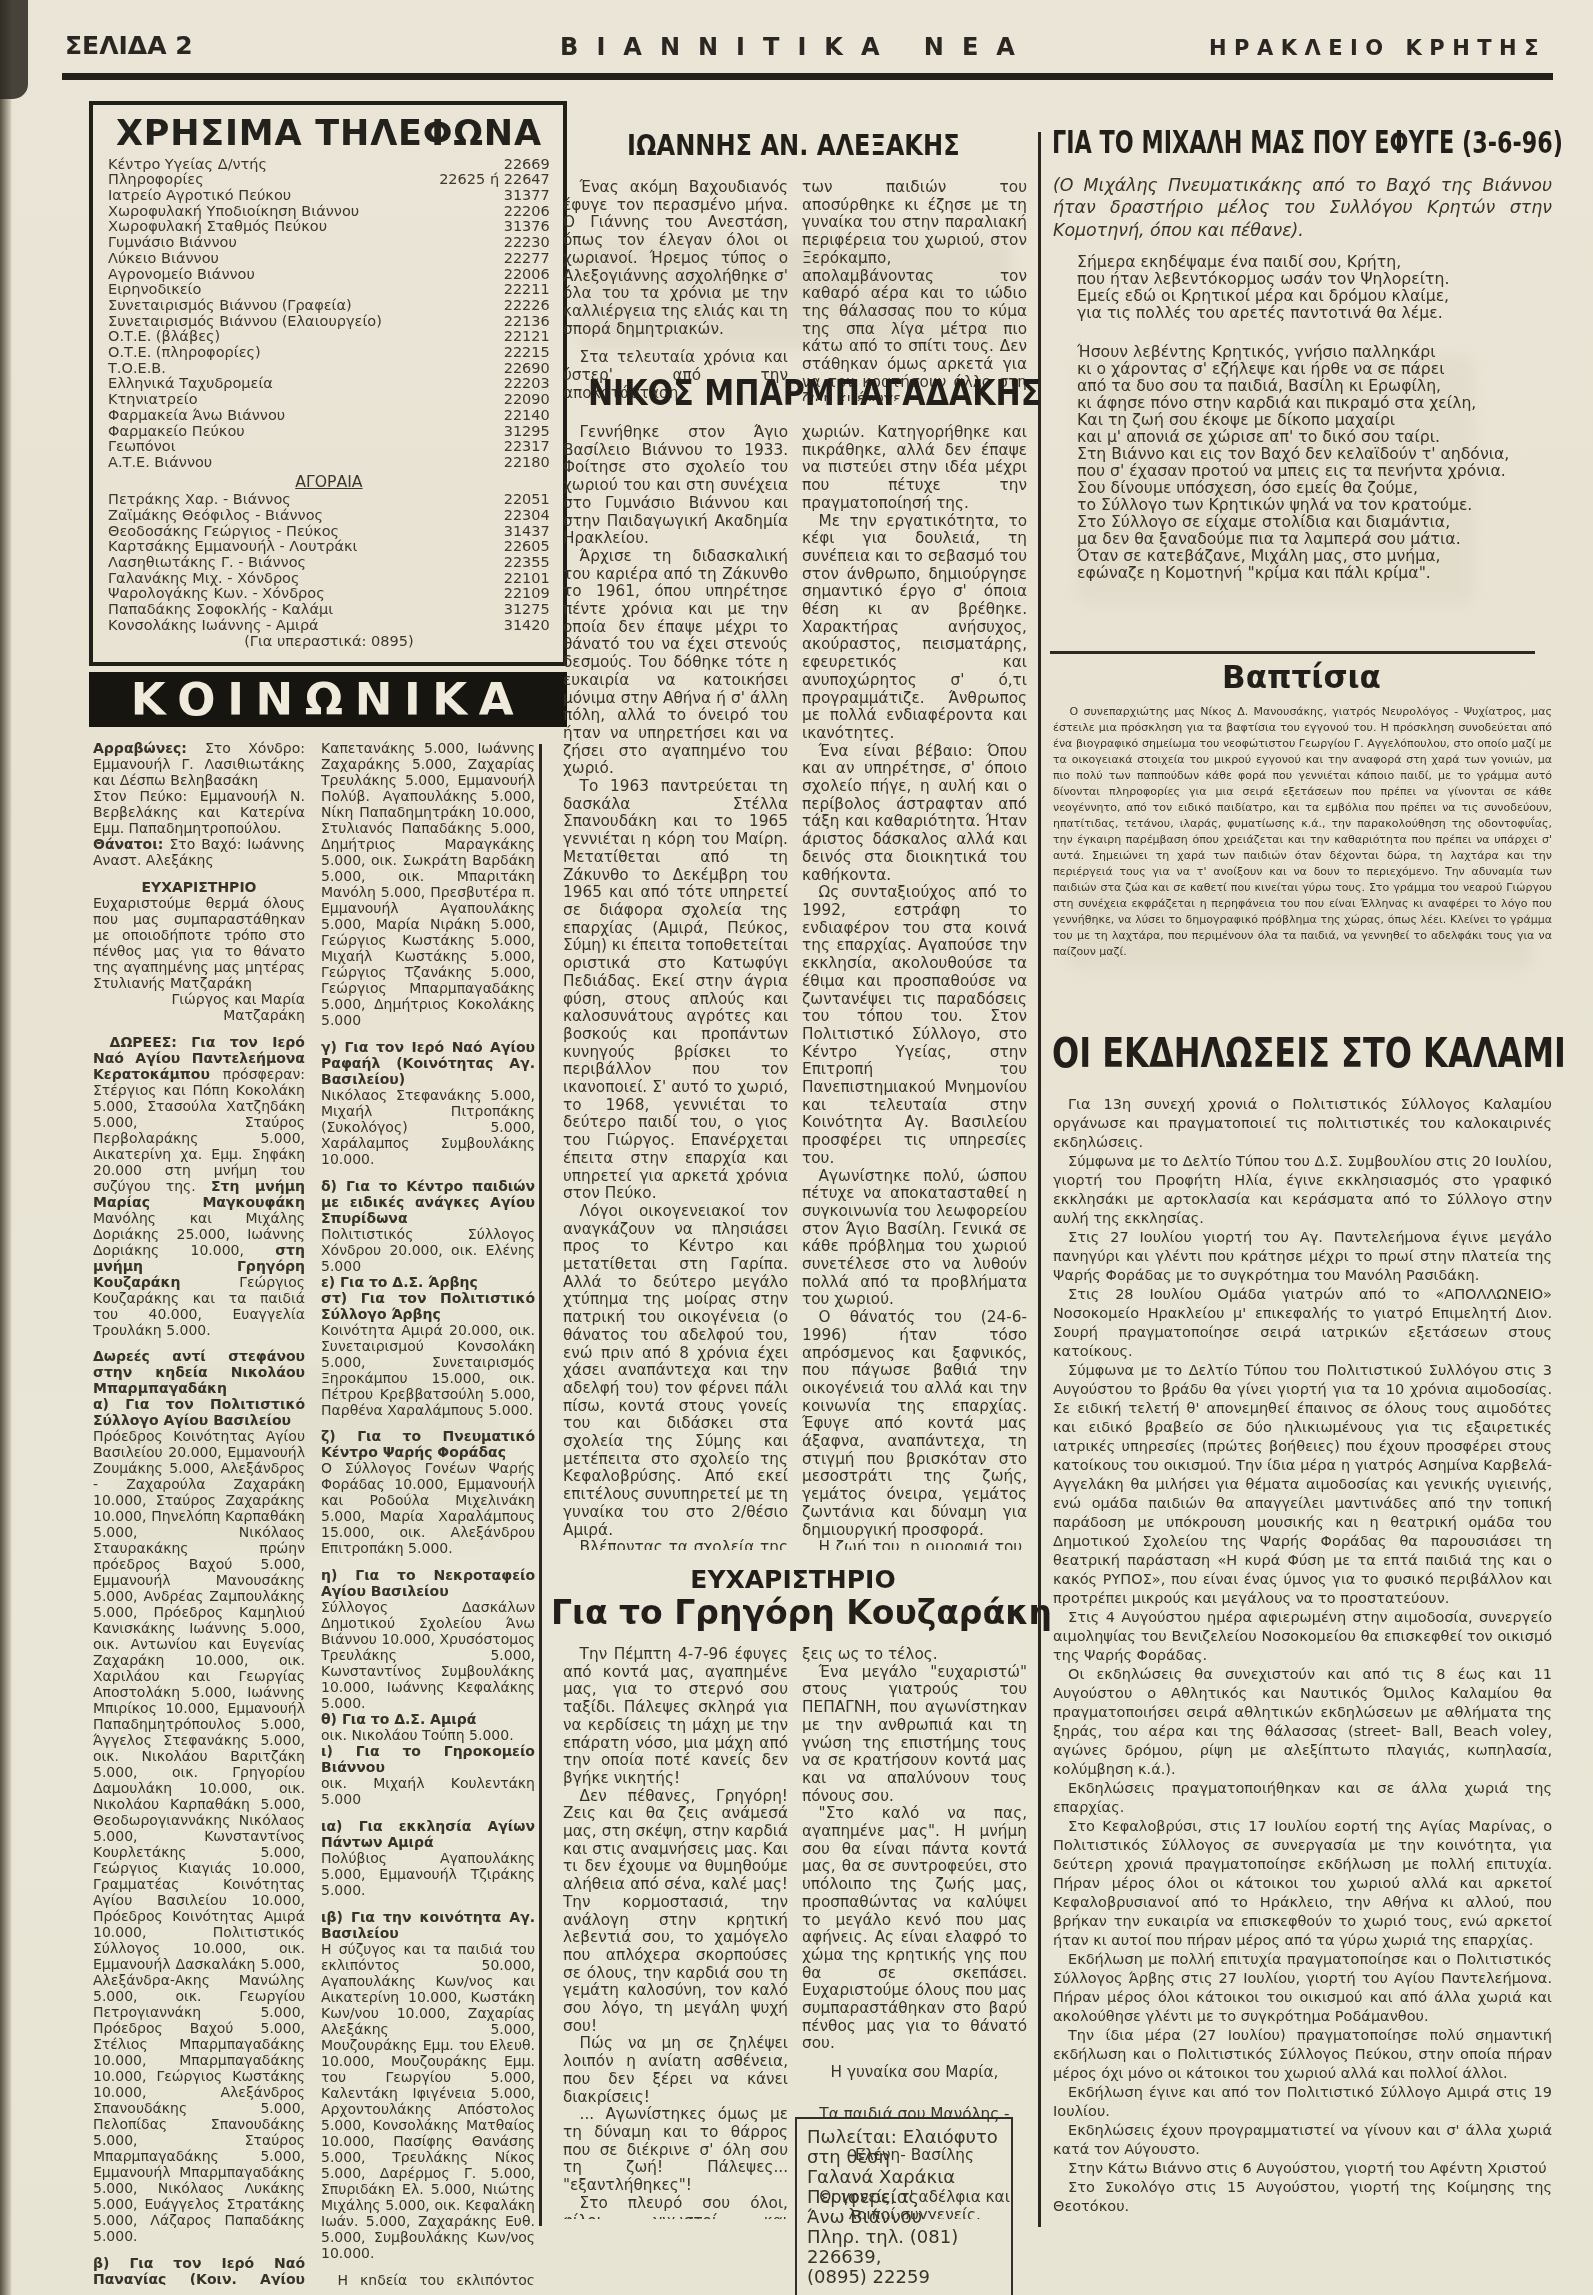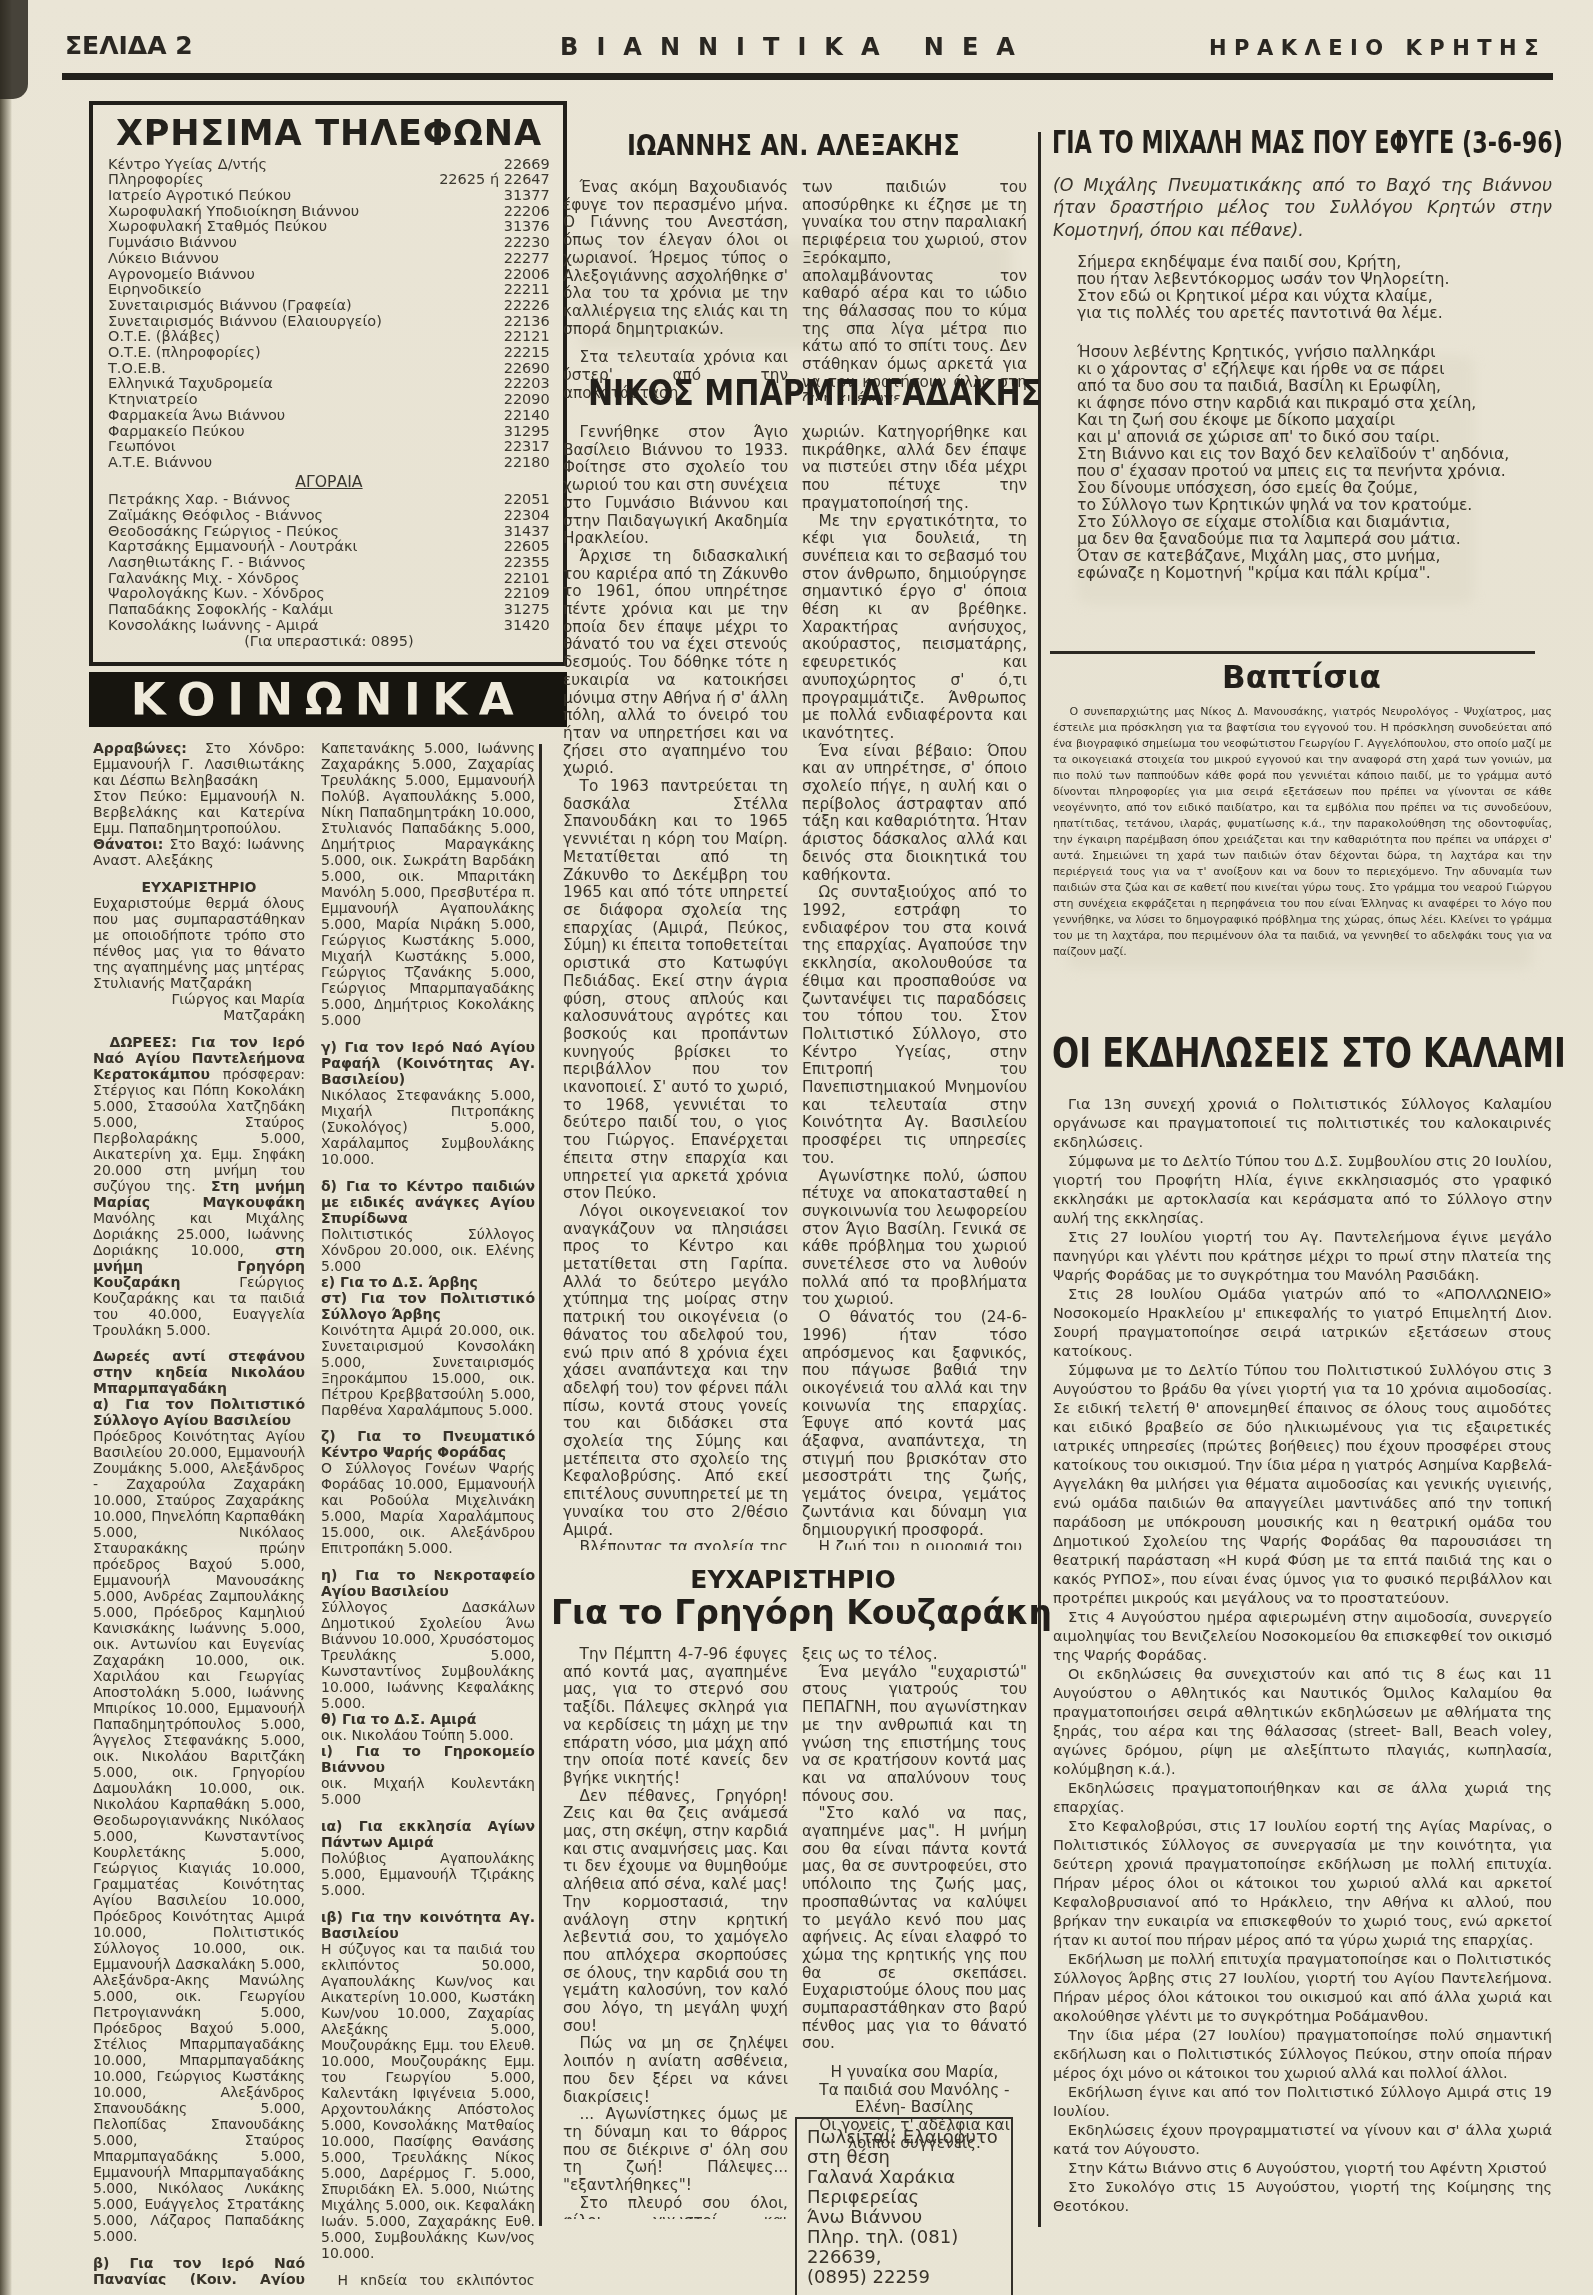--- a/index.html
+++ b/index.html
@@ -37,21 +37,21 @@
   
   .kbanner{left:89px;top:672px;width:478px;height:55px;background:#17150f;color:#efeadb;
     font-size:45px;font-weight:bold;letter-spacing:11.6px;text-align:center;line-height:56px;}
   .tcol{overflow:hidden;text-align:justify;}
   .tcol p{margin:0;text-indent:16.6px;}
   .kcol{font-size:14px;line-height:16px;color:#383329;}
   .kcol1{left:93px;top:740px;width:212px;height:1545px;}
   .kcol2{left:321px;top:740px;width:214px;height:1545px;}
   
   .bold{font-weight:bold;}
-  p.c{text-align:center;text-indent:0;} p.r{text-align:right;text-indent:0;}
+  p.c{text-align:center;text-indent:0;margin-top:24px;} p.r{text-align:right;text-indent:0;}
   p.nb{text-indent:0;} p.sp{margin-top:10.8px;}
   
   .mid-title{width:484px;text-align:center;font-weight:bold;color:#221f1a;white-space:nowrap;}
   .squeeze{display:inline-block;transform:scaleX(.86);transform-origin:center;white-space:nowrap;}
   .a1-title{left:551px;top:129px;font-size:28px;}
   .a2-title{left:551px;top:373px;font-size:35px;}
   .a3-kicker{left:551px;top:1565px;font-size:25px;}
   .a3-title{left:551px;top:1593px;font-size:33px;}
   .mcol{width:225px;font-size:15.3px;line-height:17.7px;color:#383329;}
   .a1-colA{left:563px;top:179px;height:222px;}
@@ -314,21 +314,21 @@
       <div>Άνω Βιάννου</div>
       <div>Πληρ. τηλ. (081) 226639,</div>
       <div>(0895) 22259</div>
     </div>
 
   <div class="abs r-title">ΓΙΑ ΤΟ ΜΙΧΑΛΗ ΜΑΣ ΠΟΥ ΕΦΥΓΕ (3-6-96)</div>
   <div class="abs r-intro">(Ο Μιχάλης Πνευματικάκης από το Βαχό της Βιάννου ήταν δραστήριο μέλος του Συλλόγου Κρητών στην Κομοτηνή, όπου και πέθανε).</div>
   <div class="abs poem r-poem1">
       <div>Σήμερα εκηδέψαμε ένα παιδί σου, Κρήτη,</div>
       <div>που ήταν λεβεντόκορμος ωσάν τον Ψηλορείτη.</div>
-      <div>Στον εδώ οι Κρητικοί μέρα και νύχτα κλαίμε,</div>
+      <div>Εμείς εδώ οι Κρητικοί μέρα και δρόμου κλαίμε,</div>
       <div>για τις πολλές του αρετές παντοτινά θα λέμε.</div>
     </div>
   <div class="abs poem r-poem2">
       <div>Ήσουν λεβέντης Κρητικός, γνήσιο παλληκάρι</div>
       <div>κι ο χάροντας σ' εζήλεψε και ήρθε να σε πάρει</div>
       <div>από τα δυο σου τα παιδιά, Βασίλη κι Ερωφίλη,</div>
       <div>κι άφησε πόνο στην καρδιά και πικραμό στα χείλη,</div>
       <div>Και τη ζωή σου έκοψε με δίκοπο μαχαίρι</div>
       <div>και μ' απονιά σε χώρισε απ' το δικό σου ταίρι.</div>
       <div>Στη Βιάννο και εις τον Βαχό δεν κελαϊδούν τ' αηδόνια,</div>

